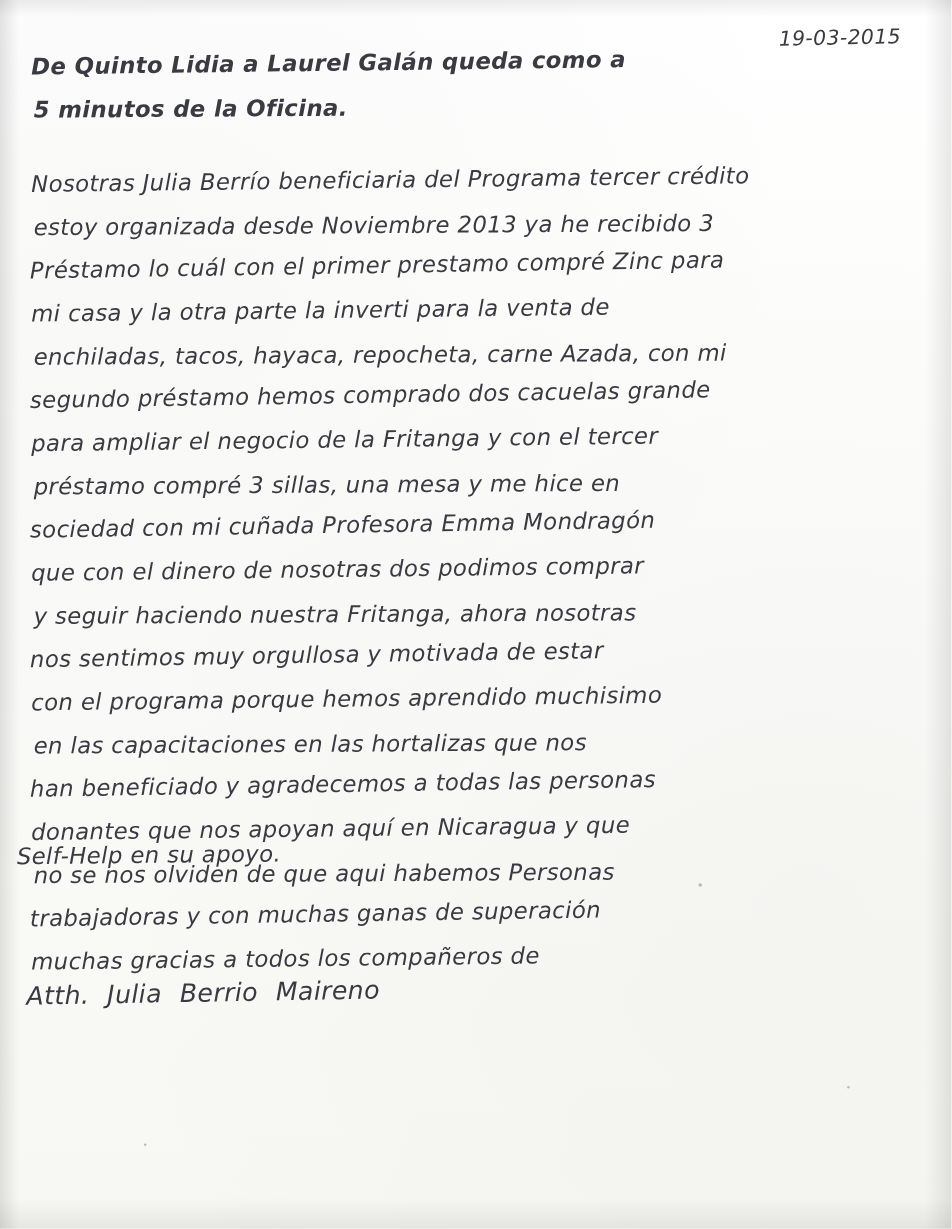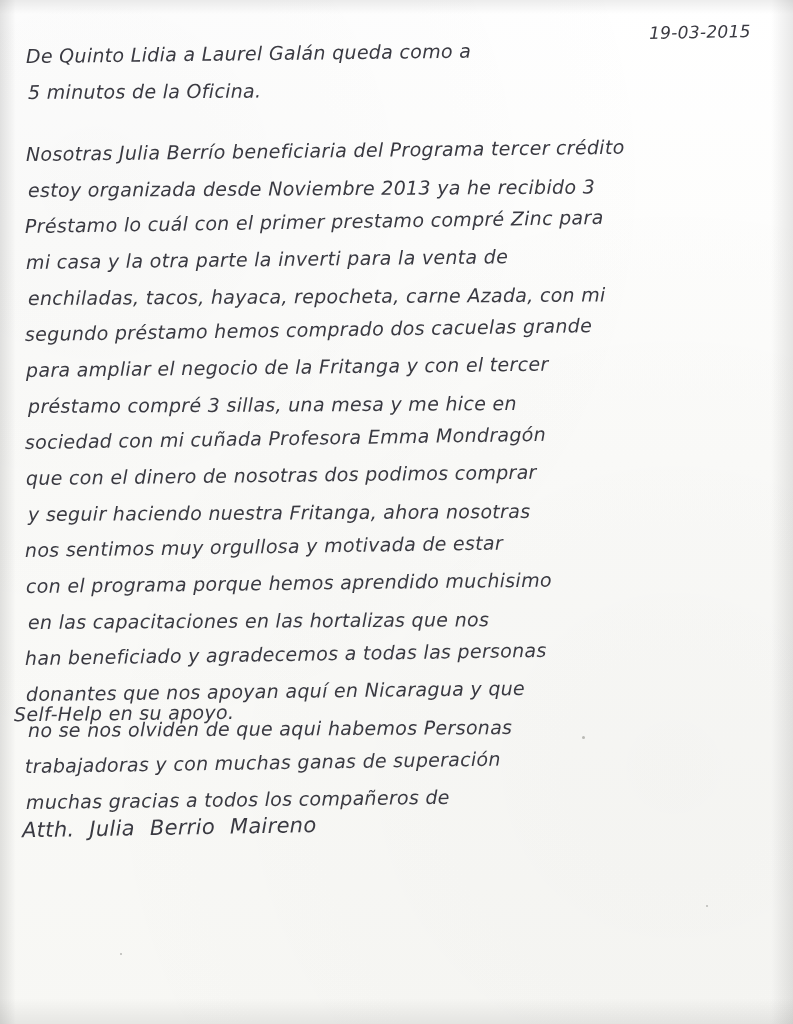--- a/index.html
+++ b/index.html
@@ -76,21 +76,21 @@
     position: absolute;
     left: 26px;
     top: 38px;
     width: 742px;
   }
 
   .para {
     margin: 0;
     padding: 0;
   }
-  .para.intro { margin-bottom: 26px; }
+  .para.intro { margin-bottom: 26px; font-weight: bold; }
   .para.main  { margin-bottom: 33px; }
 
   .line {
     display: block;
     font-size: 19px;
     line-height: 36px;
     white-space: nowrap;
     transform-origin: left center;
   }
 

